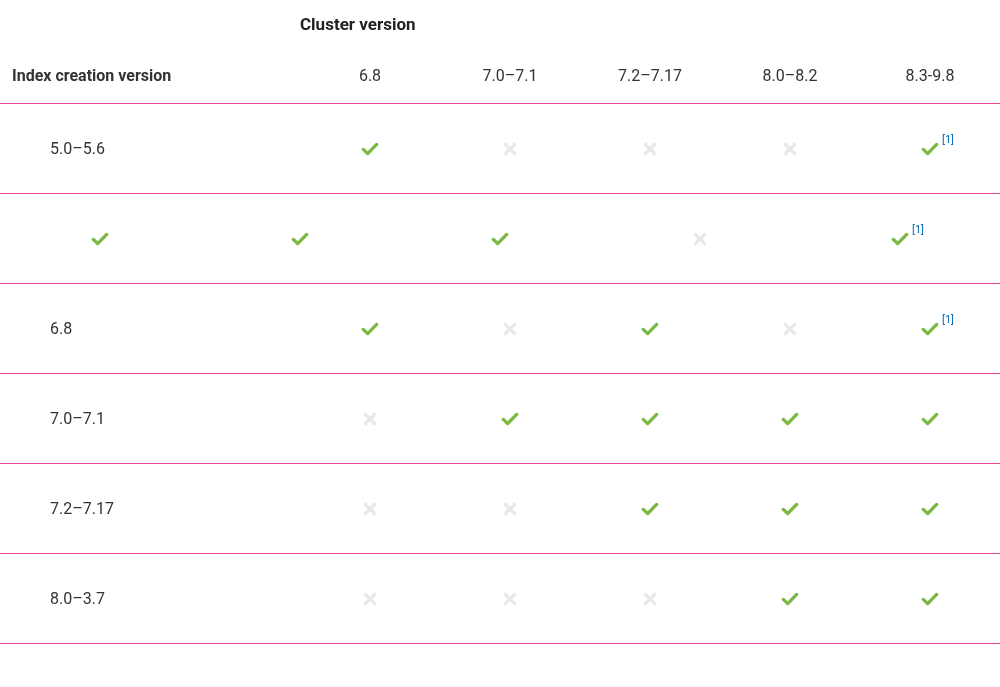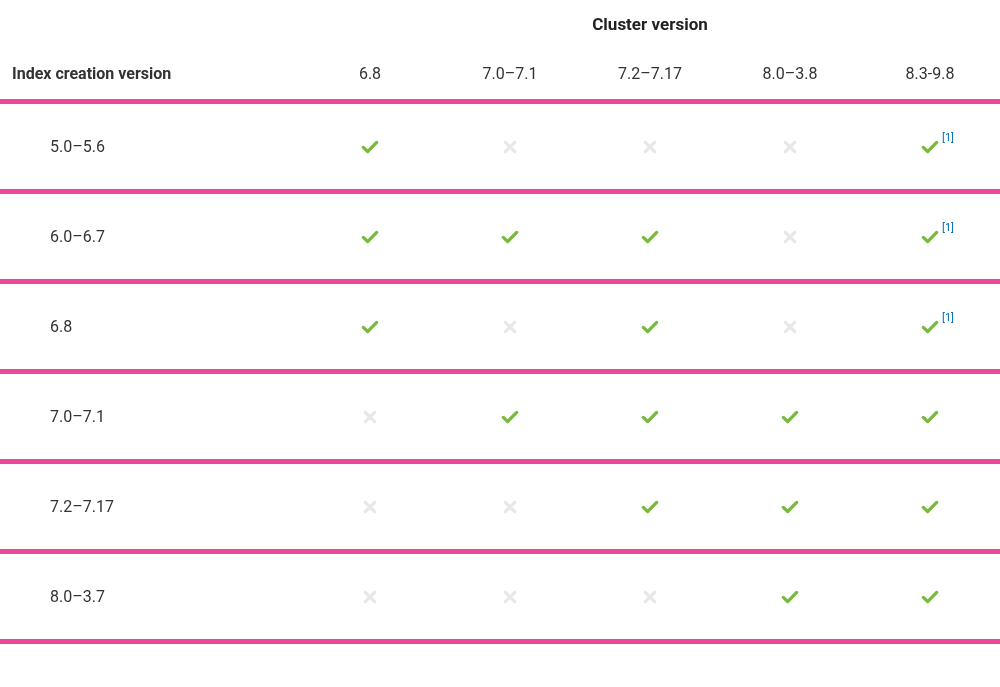--- a/index.html
+++ b/index.html
@@ -12,21 +12,21 @@
   }
   .wrap {
     width: 1000px;
   }
   .table {
     width: 100%;
   }
   .row {
     display: flex;
     align-items: center;
-    border-bottom: 5px solid #ec4899;
+    border-bottom: 1px solid #ec4899;
   }
   .row.super-header {
     border-bottom: none;
     height: 48px;
   }
   .row.header {
     height: 56px;
     font-weight: 700;
     color: #222;
   }
@@ -57,21 +57,20 @@
     font-weight: 400;
     color: #333;
   }
   .super-header-label {
     position: relative;
     font-weight: 700;
     font-size: 17px;
     color: #222;
     
     width: 100%;
-    text-align: center;
     padding-left: 300px; 
   }
   .icon {
     display: inline-flex;
     align-items: center;
     justify-content: center;
   }
   .cell-content {
     position: relative;
     display: inline-flex;
@@ -95,21 +94,21 @@
 
     <div class="row super-header">
       <div class="super-header-label">Cluster version</div>
     </div>
 
     <div class="row header">
       <div class="cell first">Index creation version</div>
       <div class="cell col">6.8</div>
       <div class="cell col">7.0–7.1</div>
       <div class="cell col">7.2–7.17</div>
-      <div class="cell col">8.0–3.8</div>
+      <div class="cell col">8.0–8.2</div>
       <div class="cell col">8.3-9.8</div>
     </div>
 
     <div id="rows-container">
         <div class="row body">
           <div class="cell first">5.0–5.6</div>
           <div class="cell col">
             <span class="cell-content">
               <span class="icon">
                 <svg width="20" height="20" viewBox="0 0 24 24">
@@ -150,21 +149,20 @@
               <span class="icon">
                 <svg width="20" height="20" viewBox="0 0 24 24">
                   <path d="M4 12.5 L9.2 17.5 L20 6.5" fill="none" stroke="#7ab842" stroke-width="4" stroke-linecap="round" stroke-linejoin="round"></path>
                 </svg>
               </span>
               <a class="footnote">[1]</a>
             </span>
           </div>
         </div>
         <div class="row body">
-          <div class="cell first">6.0–6.7</div>
           <div class="cell col">
             <span class="cell-content">
               <span class="icon">
                 <svg width="20" height="20" viewBox="0 0 24 24">
                   <path d="M4 12.5 L9.2 17.5 L20 6.5" fill="none" stroke="#7ab842" stroke-width="4" stroke-linecap="round" stroke-linejoin="round"></path>
                 </svg>
               </span>
             </span>
           </div>
           <div class="cell col">

